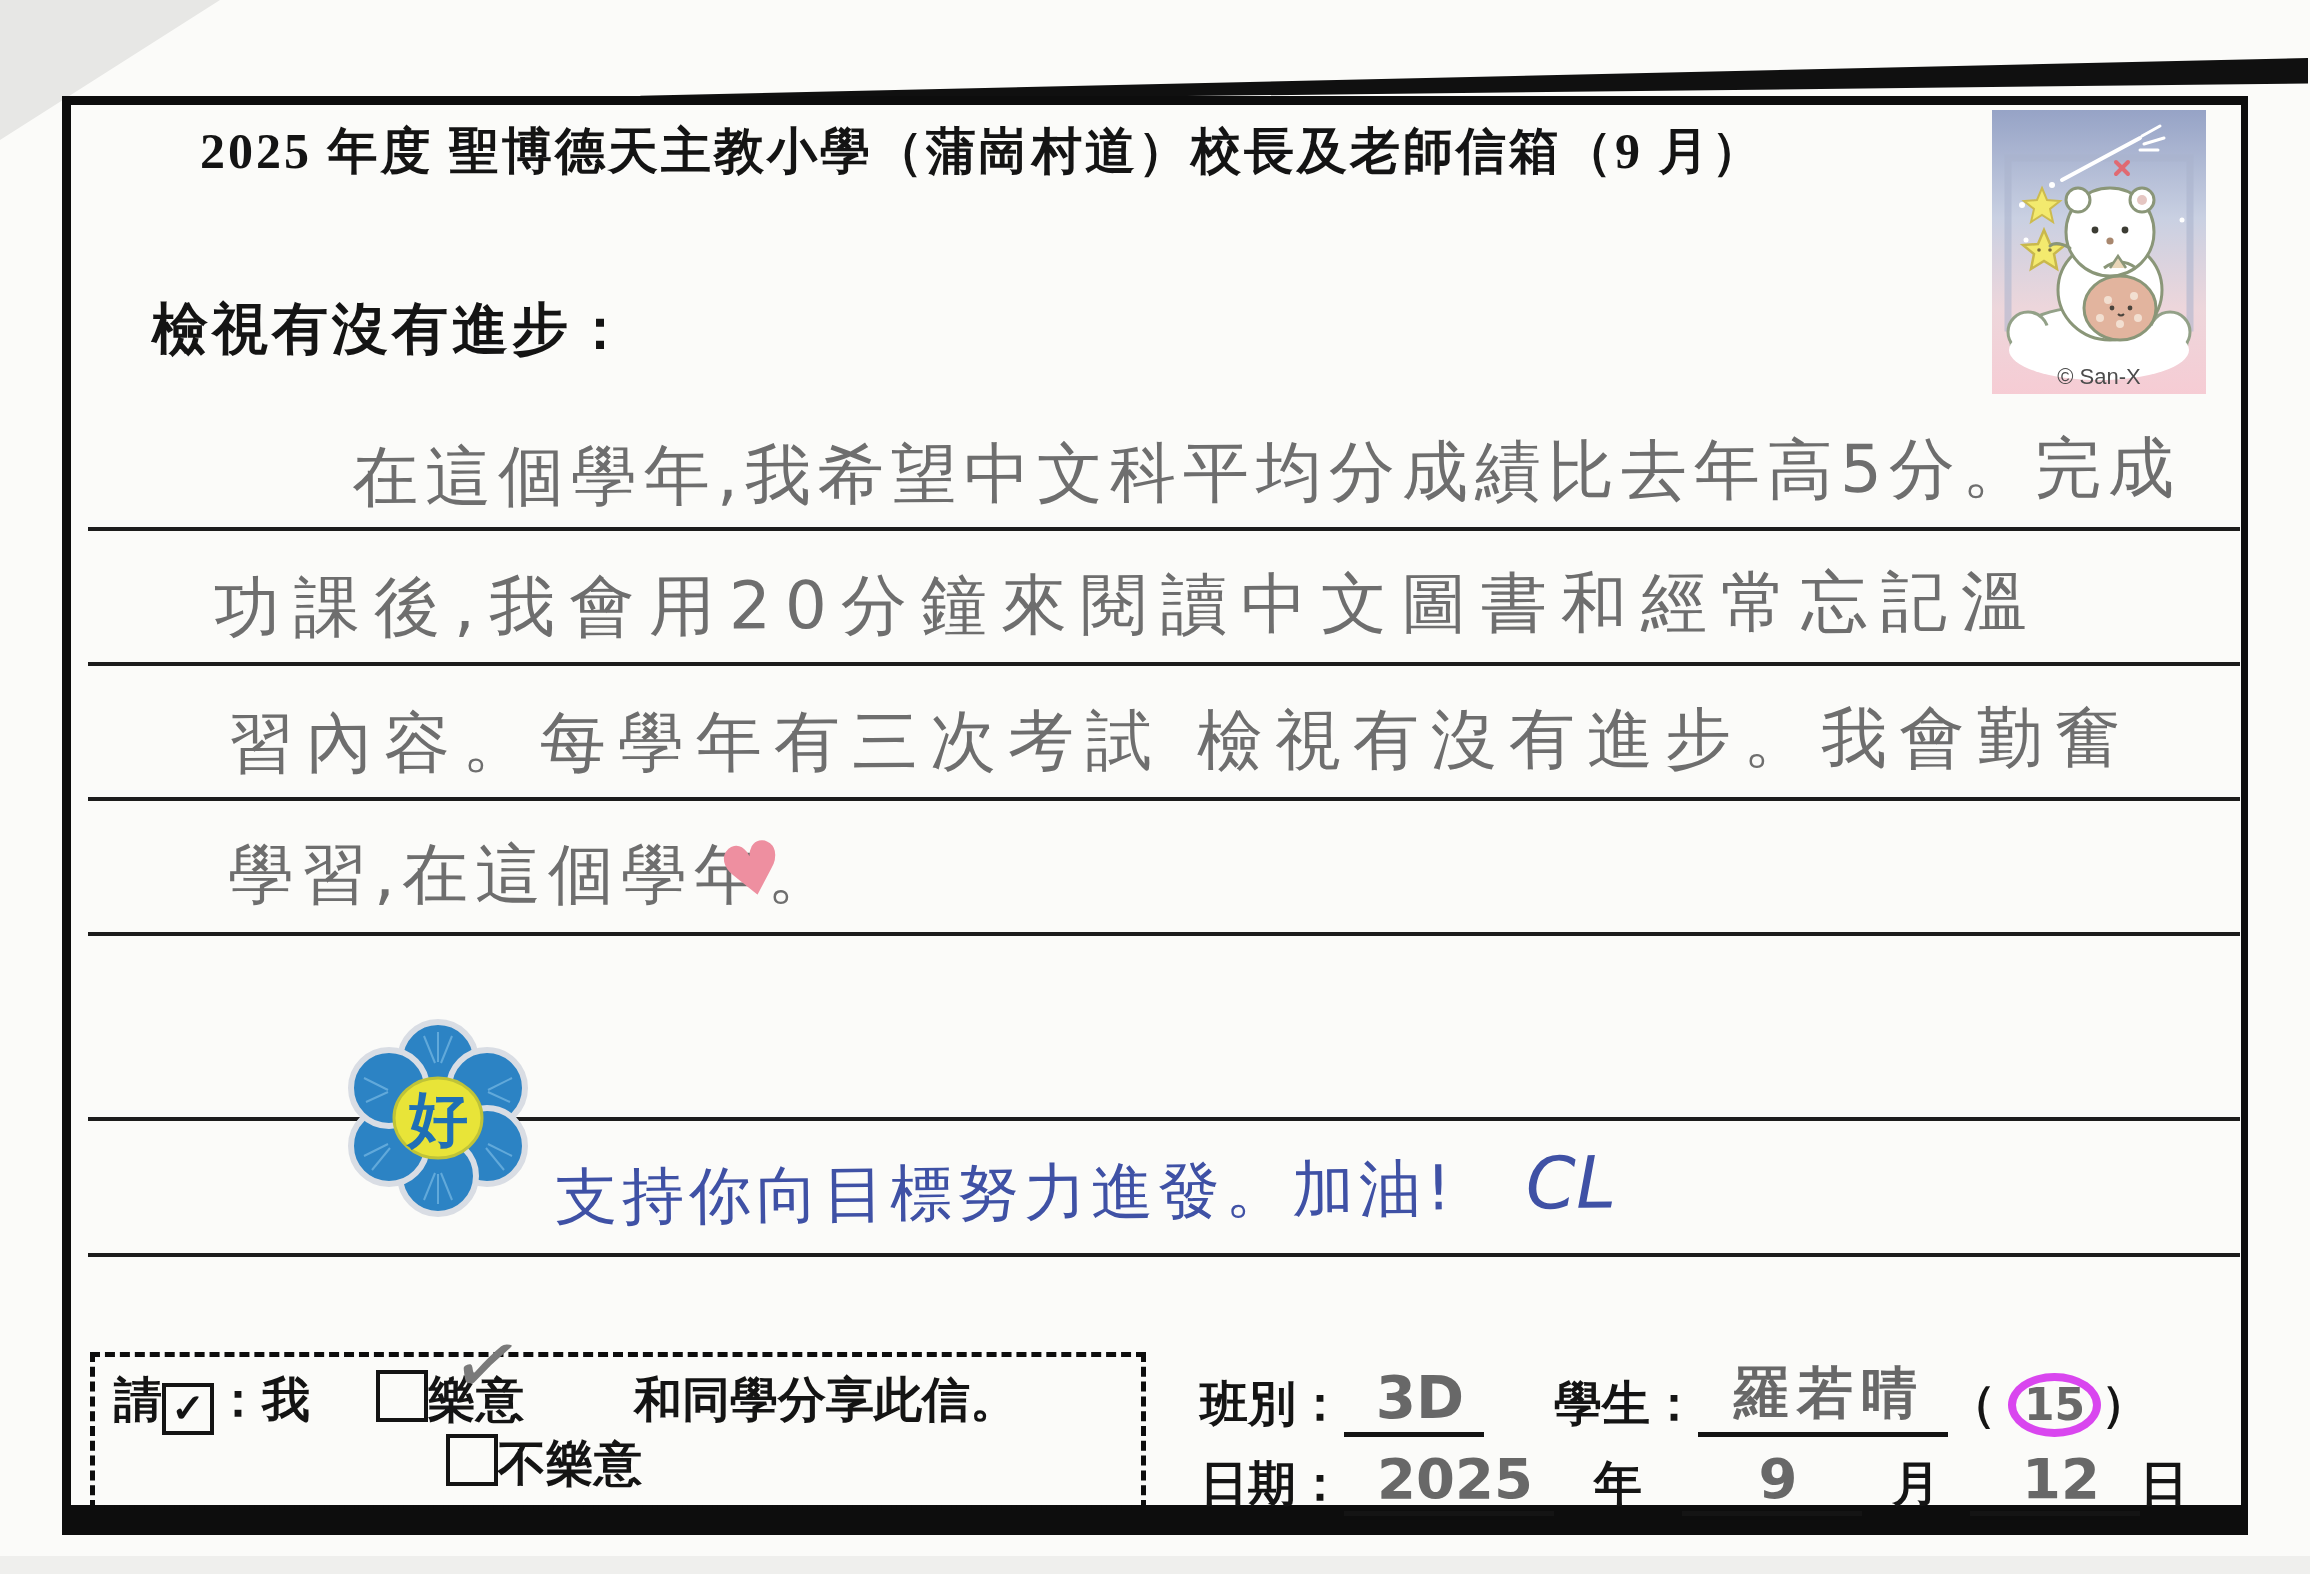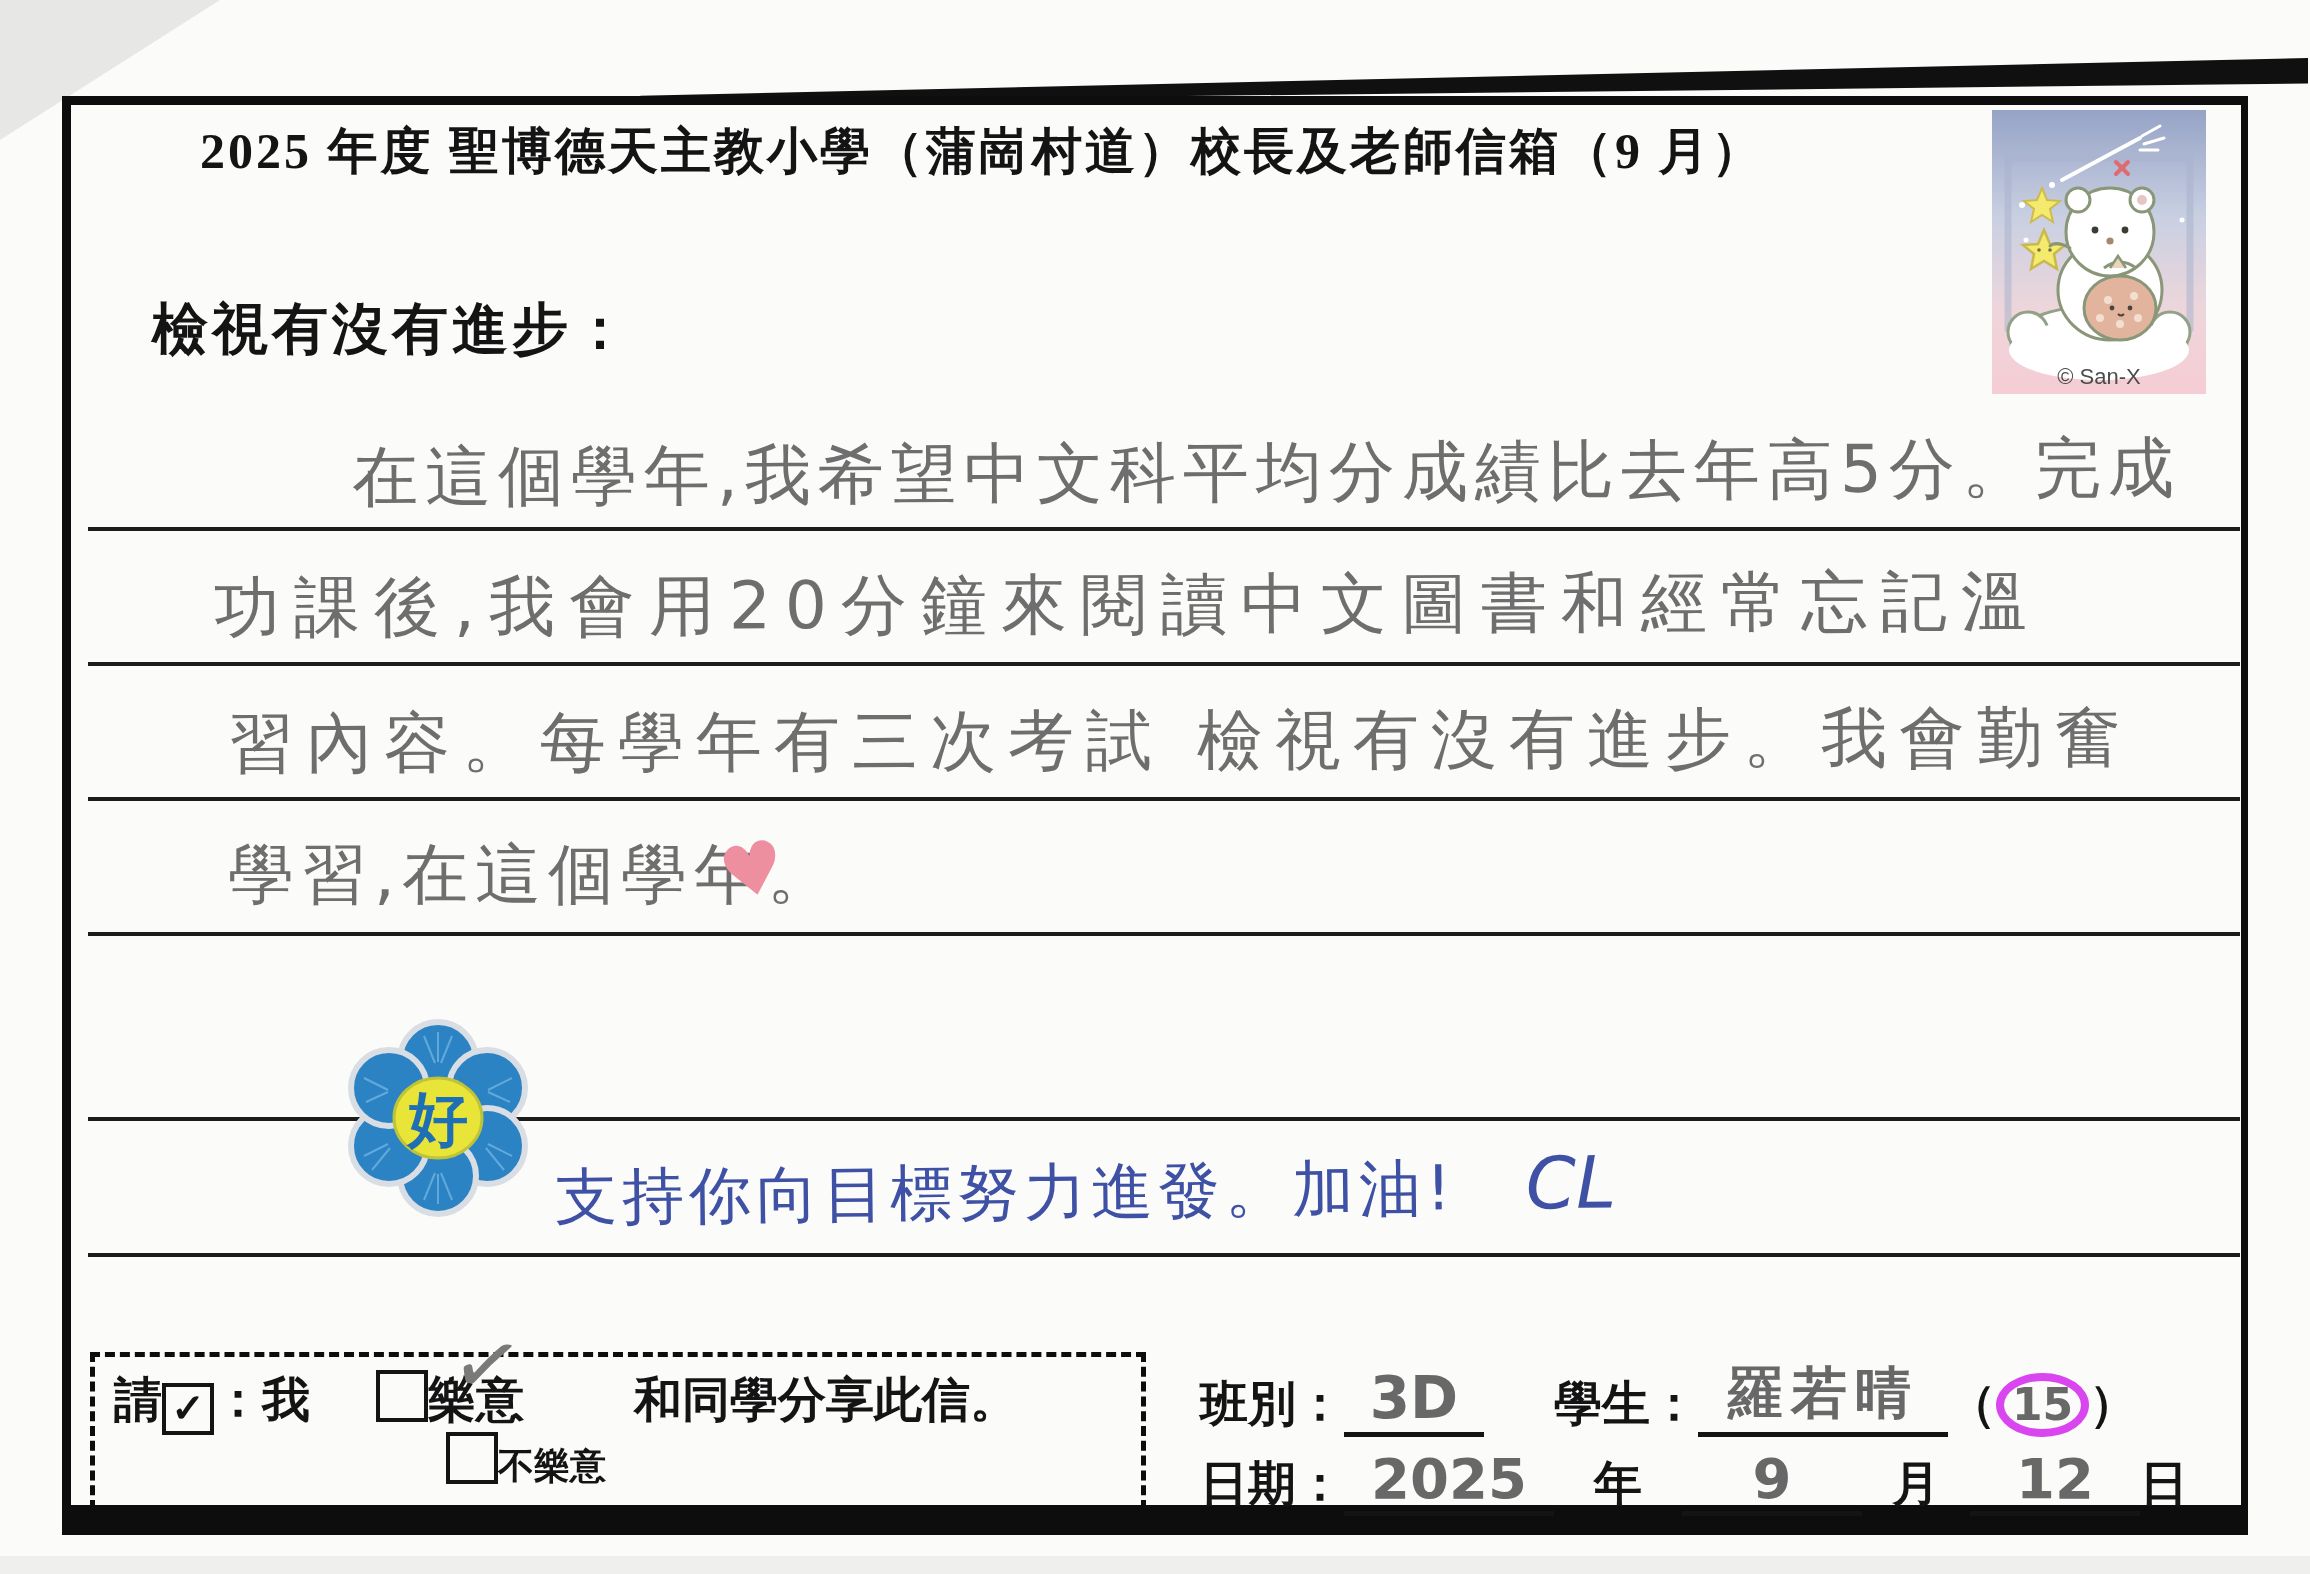--- a/index.html
+++ b/index.html
@@ -37,32 +37,32 @@
   .comment-text{left:555px;top:1146px;font-size:62px;letter-spacing:5px;
     transform:rotate(-0.6deg);white-space:nowrap;}
   .signature{font-style:italic;font-size:72px;margin-left:70px;letter-spacing:0;}
   
   .bear-sticker{left:1992px;top:110px;width:183px;height:284px;}
   .flower-sticker{left:340px;top:1018px;width:196px;height:200px;}
   
   .share-box{left:90px;top:1352px;width:1046px;height:148px;
     border:5px dashed #0d0d0d;}
   .share-row1{left:114px;top:1368px;font-size:48px;white-space:nowrap;}
-  .share-row2{left:446px;top:1432px;font-size:36px;white-space:nowrap;}
+  .share-row2{left:446px;top:1432px;font-size:48px;white-space:nowrap;}
   .cbox{display:inline-block;width:44px;height:44px;border:4px solid #141414;
     vertical-align:-6px;text-align:center;line-height:44px;font-size:40px;}
   .gap1{display:inline-block;width:66px;}
   .gap2{display:inline-block;width:110px;}
   .pencil-check{left:452px;top:1316px;font-size:84px;color:#7a7a7a;
     transform:rotate(10deg);font-family:"DejaVu Sans",sans-serif;}
   
   .info{font-size:48px;white-space:nowrap;}
   .u{display:inline-block;border-bottom:5px solid #141414;text-align:center;
     vertical-align:bottom;}
-  .hand-val{font-family:"DejaVu Sans",sans-serif;color:#686868;font-weight:600;}
+  .hand-val{font-family:"DejaVu Sans",sans-serif;color:#686868;font-weight:600;margin-left:12px;}
   .class-row{left:1200px;top:1356px;}
   .date-row{left:1200px;top:1446px;}
   .circled{display:inline-block;border:8px solid #d946ef;border-radius:50%;
     padding:0 8px;line-height:1.1;}
 </style>
 </head>
 <body>
 
 <div id="page">
 

